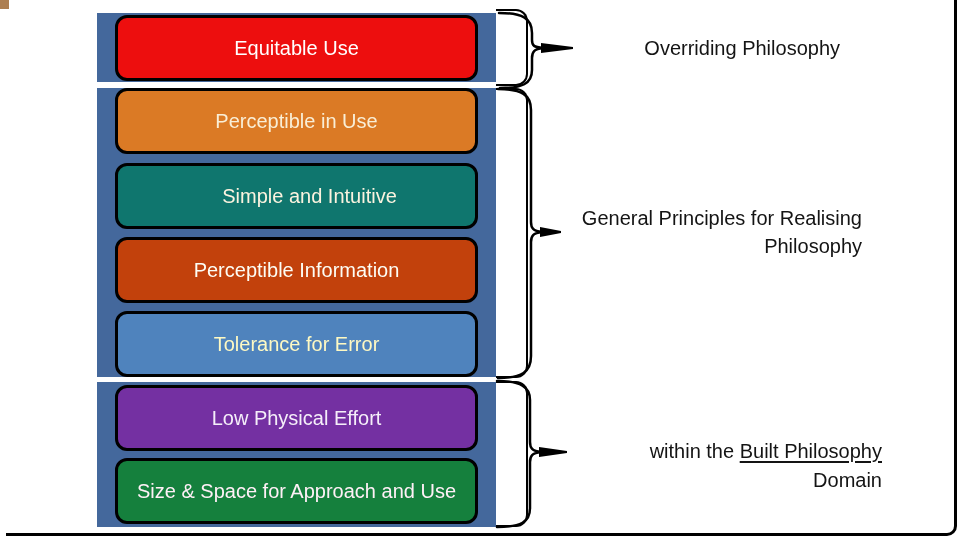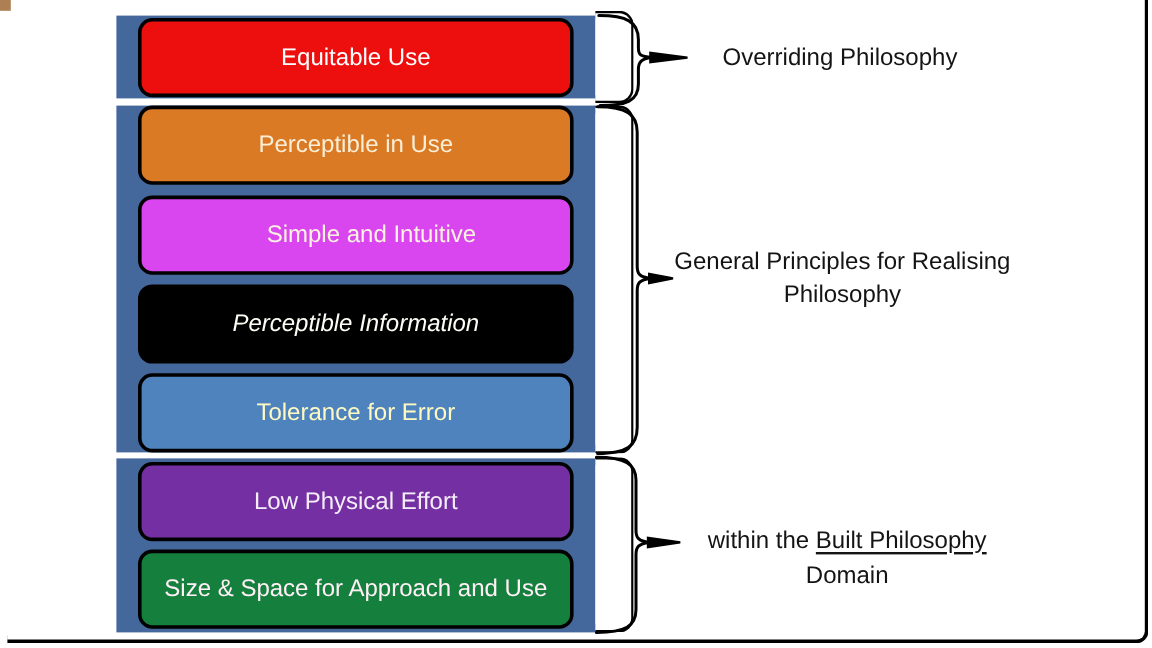--- a/index.html
+++ b/index.html
@@ -20,21 +20,21 @@
     border-radius:0 12px 12px 0;box-sizing:border-box;
   }
   .pbox{
     position:absolute;left:115px;width:363px;height:66px;
     border:3px solid #000;border-radius:12px;box-sizing:border-box;
     display:flex;align-items:center;justify-content:center;
     font-size:20px;line-height:1.1;text-align:center;padding:0 6px;
   }
   .braces{position:absolute;left:0;top:0;pointer-events:none;}
   .annotation{
-    position:absolute;color:#141414;font-size:20px;line-height:29px;text-align:center;
+    position:absolute;color:#141414;font-size:20px;line-height:29px;text-align:right;
   }
   .a1{left:560px;top:36px;width:280px;line-height:24px;}
   .a2{left:542px;top:204px;width:320px;line-height:28px;}
   .a3{left:530px;top:408px;width:352px;}
   .u{text-decoration:underline;text-decoration-thickness:2px;text-underline-offset:3px;}
 </style>
 </head>
 <body>
 
 <div class="slide">
@@ -52,24 +52,24 @@
       <div class="tab" style="top: 88px; height: 290px;"></div>
       <div class="tab" style="top: 381px; height: 146px;"></div>
     </div>
   <div id="boxes">
       <div class="pbox" style="top: 15px; background: rgb(237, 14, 14); color: rgb(255, 255, 255);">
         <span>Equitable Use</span>
       </div>
       <div class="pbox" style="top: 88px; background: rgb(219, 122, 37); color: rgb(249, 238, 214);">
         <span>Perceptible in Use</span>
       </div>
-      <div class="pbox" style="top: 163px; background: #d946ef; color: rgb(251, 243, 223); padding-left: 32px;">
+      <div class="pbox" style="top: 163px; background: #0f766e; color: rgb(251, 243, 223); padding-left: 32px;">
         <span>Simple and Intuitive</span>
       </div>
-      <div class="pbox" style="top: 237px; background: #000000; color: rgb(253, 253, 245); font-style: italic;">
+      <div class="pbox" style="top: 237px; background: #c2410c; color: rgb(253, 253, 245);">
         <span>Perceptible Information</span>
       </div>
       <div class="pbox" style="top: 311px; background: rgb(79, 131, 189); color: #fef9c3;">
         <span>Tolerance for Error</span>
       </div>
       <div class="pbox" style="top: 385px; background: rgb(116, 48, 162); color: rgb(245, 238, 249);">
         <span>Low Physical Effort</span>
       </div>
       <div class="pbox" style="top: 458px; background: #15803d; color: rgb(255, 240, 247);">
         <span>Size &amp; Space for Approach and Use</span>

